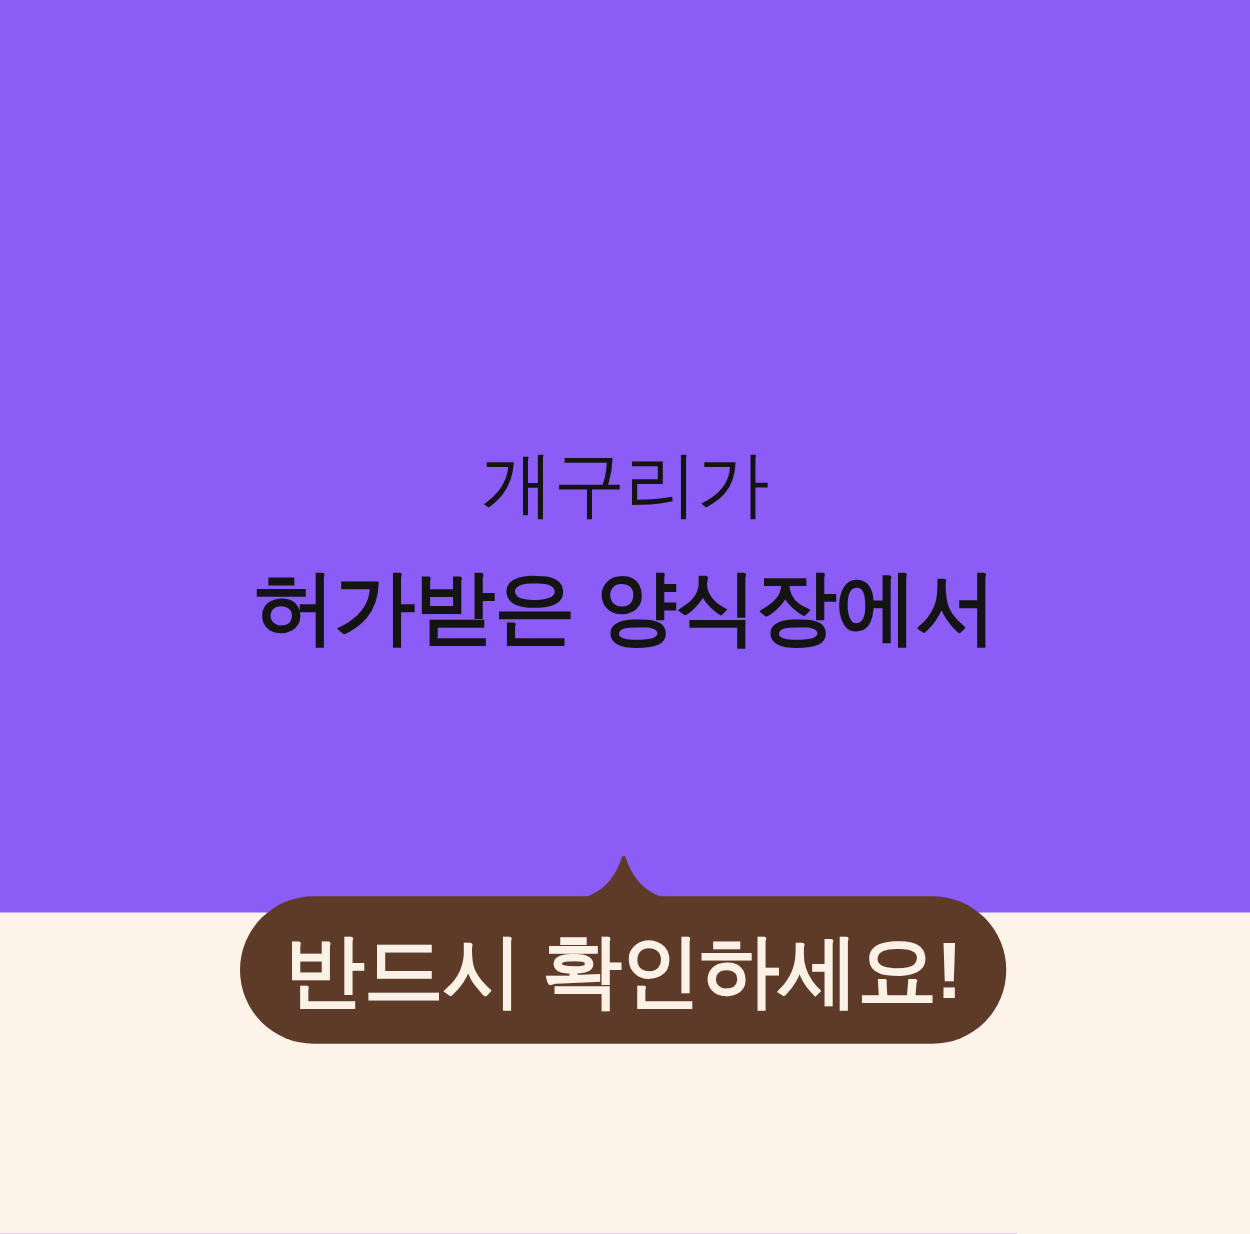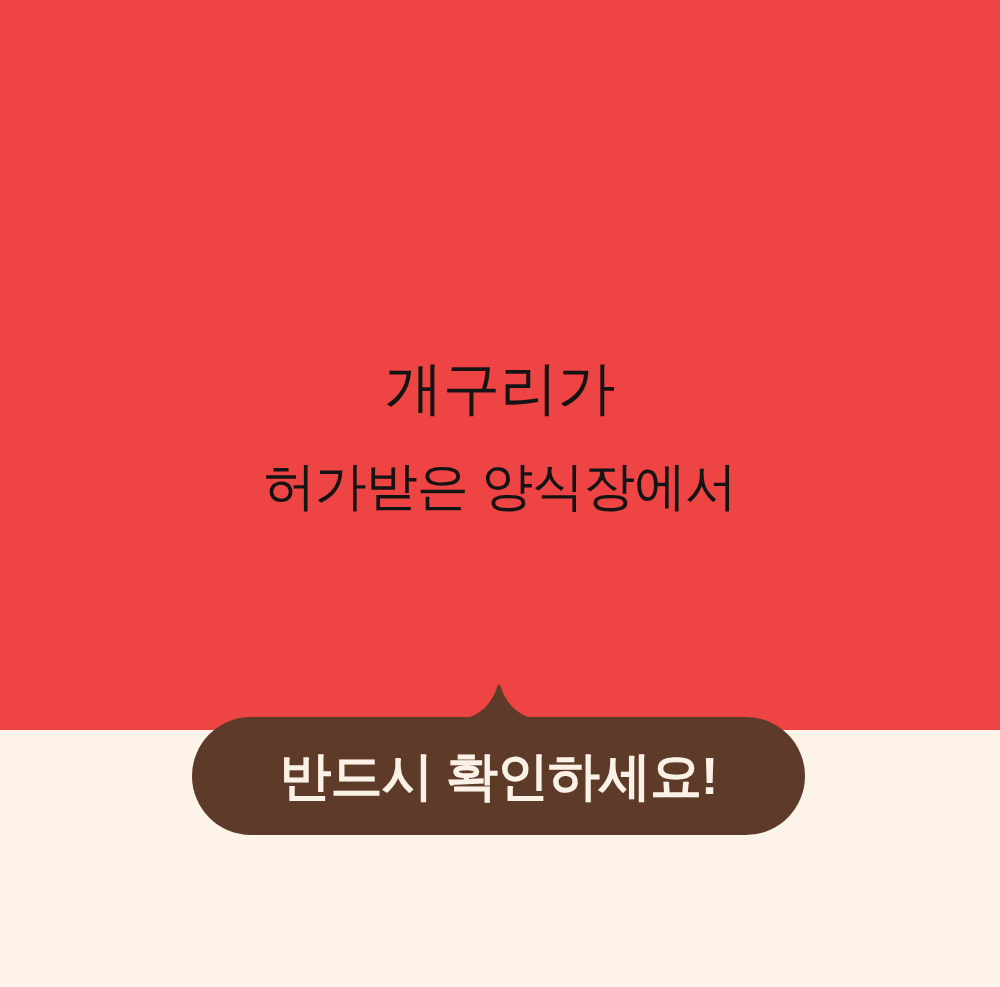--- a/index.html
+++ b/index.html
@@ -11,21 +11,21 @@
     height: 987px;
     background: #FDF3E8;
     font-family: "Liberation Sans", "DejaVu Sans", sans-serif;
     overflow: hidden;
   }
 
   #promo-card {
     position: relative;
     width: 1000px;
     height: 730px;
-    background: #ef4444;
+    background: #8b5cf6;
     display: flex;
     flex-direction: column;
     align-items: center;
     justify-content: flex-start;
   }
 
   
   #headline {
     position: absolute;
     top: 340px;
@@ -42,22 +42,22 @@
   }
 
   .hl-line.regular {
     font-size: 58px;
     font-weight: 400;
     line-height: 96px;
     letter-spacing: -0.5px;
   }
 
   .hl-line.emphasis {
-    font-size: 52px;
-    font-weight: 400;
+    font-size: 65px;
+    font-weight: 700;
     line-height: 100px;
     letter-spacing: -1px;
   }
 
   
   #callout-badge {
     position: absolute;
     left: 192px;
     top: 717px;
     width: 613px;
@@ -76,21 +76,21 @@
     top: -33px;
     transform: translateX(-50%);
     width: 96px;
     height: 36px;
     pointer-events: none;
     overflow: visible;
   }
 
   #callout-badge-label {
     position: relative;
-    font-size: 52px;
+    font-size: 64px;
     font-weight: 800;
     letter-spacing: -1px;
     color: #FBF1E6;
     white-space: nowrap;
     line-height: 1;
     z-index: 2;
   }
 </style>
 </head>
 <body>

